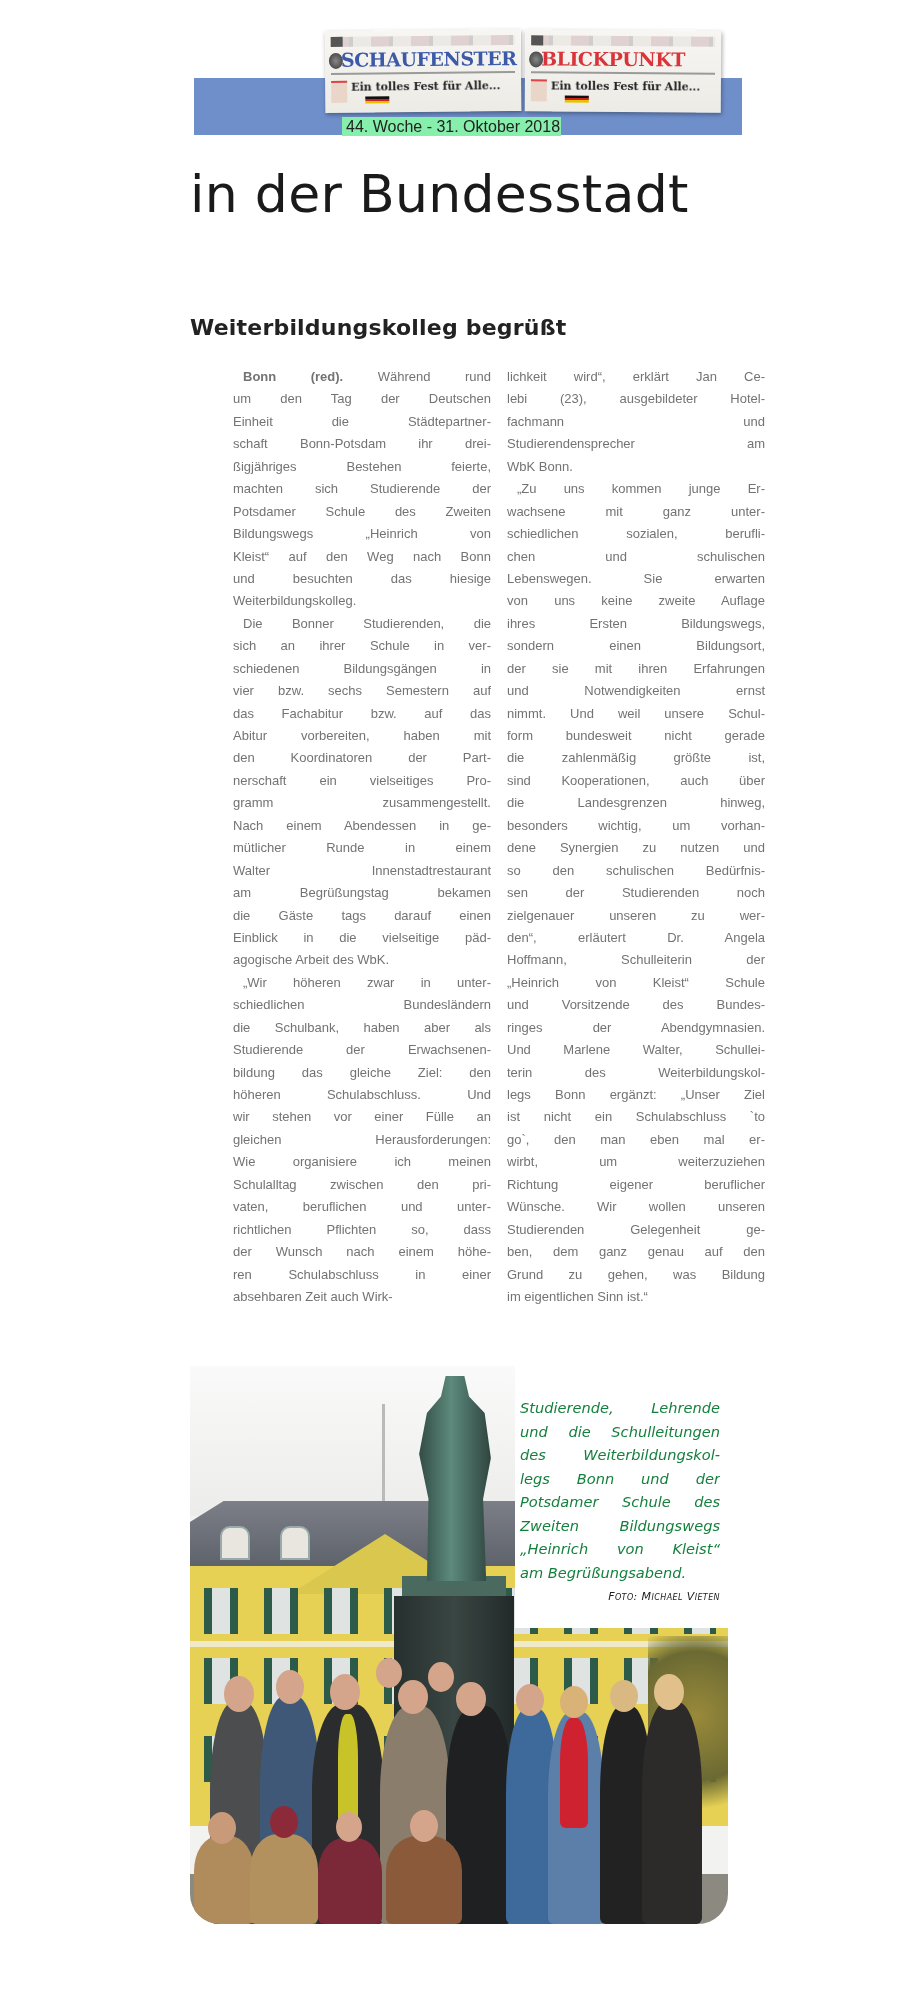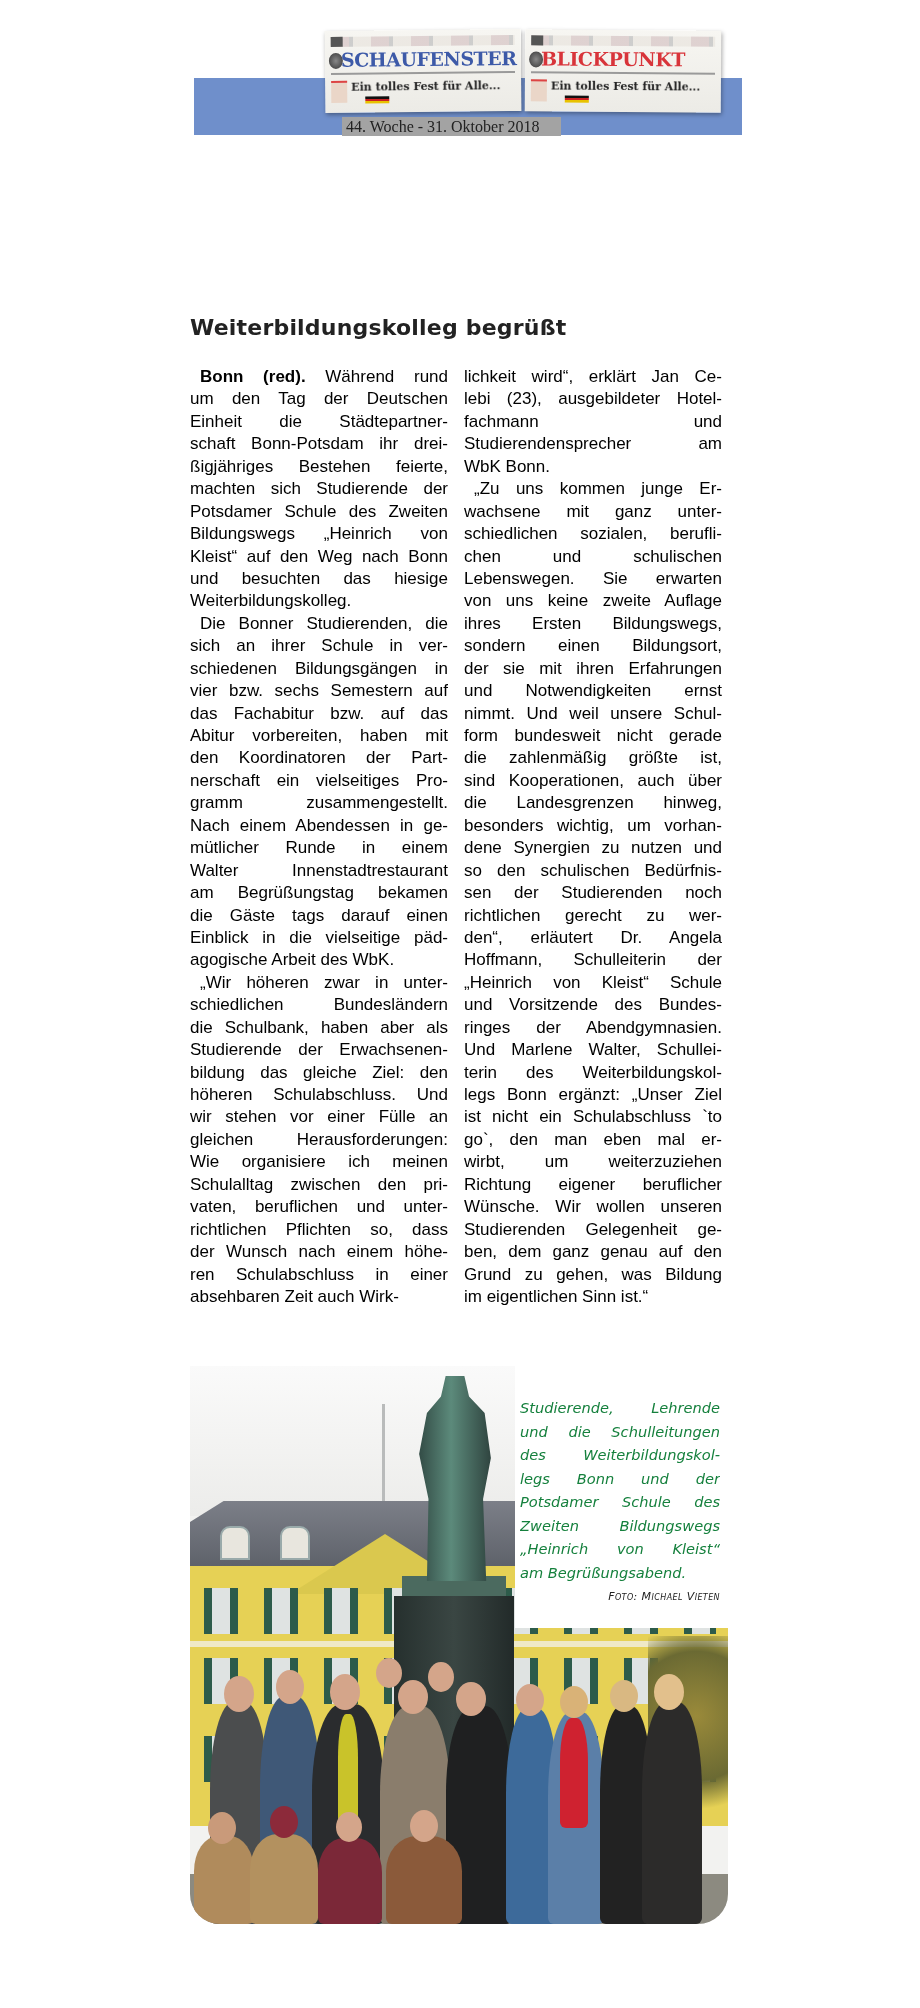--- a/index.html
+++ b/index.html
@@ -23,32 +23,32 @@
                  font-weight: bold; font-size: 19px; letter-spacing: -0.5px; white-space: nowrap; }
   .paper.left .name { color: #3d5aa8; }
   .paper.right .name { color: #d8343a; }
   .paper .rule { position: absolute; left: 6px; right: 6px; top: 42px; height: 2px; background: #9a9a9a; }
   .paper .headline { position: absolute; left: 26px; top: 50px; font-family: "DejaVu Serif", serif;
                      font-weight: bold; font-size: 11px; color: #222; white-space: nowrap; filter: blur(0.4px); }
   .paper .flag { position: absolute; left: 40px; top: 66px; width: 24px; height: 7px;
                  background: linear-gradient(#111 0 33%, #c22 33% 66%, #e8c200 66%); }
   .paper .redbox { position: absolute; left: 6px; top: 50px; width: 16px; height: 20px; background: #ead6c8; border-top: 2px solid #d44; }
 
-  .dateline { position: absolute; left: 330px; top: 117px; background: #a3a3a3; padding: 1px 21px 0 4px;
-              font-family: Liberation Serif, serif; font-size: 16px; color: #222; white-space: nowrap; }
+  .dateline { position: absolute; left: 330px; top: 117px; background: #86efac; padding: 1px 1px 0 4px;
+              font-family: Liberation Sans, sans-serif; font-size: 16px; color: #222; white-space: nowrap; }
 
   
   .title { position: absolute; left: 190px; top: 158px; width: 560px;
            font-family: "DejaVu Sans", sans-serif; font-weight: normal;
            font-size: 52px; line-height: 73px; color: #1a1a1a; margin: 0; letter-spacing: 0.3px; }
   .subtitle { position: absolute; left: 190px; top: 315px; font-size: 22px; color: #222; margin: 0; letter-spacing: 0.2px; }
 
   
   .col { position: absolute; top: 366px; width: 258px; font-family: "Liberation Sans", sans-serif;
-         font-size: 17px; line-height: 22.45px; text-align: justify; hyphens: manual; color: #000000; }
+         font-size: 13px; line-height: 22.45px; text-align: justify; hyphens: manual; color: #737373; margin-left: 43px; }
   .col.c1 { left: 190px; }
   .col.c2 { left: 464px; }
   .col .line { display: block; text-align: justify; text-align-last: justify; white-space: nowrap; overflow: hidden; height: 22.45px; }
   .col .line.last { text-align-last: left; }
   .col .line.indent { padding-left: 10px; }
   .dateline-lead { font-weight: bold; }
 
   
   .photo { position: absolute; left: 190px; top: 1366px; width: 538px; height: 558px;
            border-radius: 0 0 30px 30px; overflow: hidden; background: #f2f2f0; }
@@ -110,20 +110,21 @@
     <div class="rule"></div>
     <div class="redbox"></div>
     <div class="headline">Ein tolles Fest für Alle...</div>
     <div class="flag"></div>
   </div>
 
   <div class="dateline">44. Woche - 31. Oktober 2018</div>
 </div>
 
 <h1 class="title">
+  <span style="display:block">in der Bundesstadt</span>
 </h1>
 <h2 class="subtitle">Weiterbildungskolleg begrüßt</h2>
 
 <div class="col c1" id="col1">
     <div>
       <span class="line indent"><span class="dateline-lead">Bonn (red).</span><span> Während rund</span></span>
       <span class="line">um den Tag der Deutschen</span>
       <span class="line">Einheit die Städtepartner-</span>
       <span class="line">schaft Bonn-Potsdam ihr drei-</span>
       <span class="line">ßigjähriges Bestehen feierte,</span>
@@ -192,21 +193,21 @@
       <span class="line">und Notwendigkeiten ernst</span>
       <span class="line">nimmt. Und weil unsere Schul-</span>
       <span class="line">form bundesweit nicht gerade</span>
       <span class="line">die zahlenmäßig größte ist,</span>
       <span class="line">sind Kooperationen, auch über</span>
       <span class="line">die Landesgrenzen hinweg,</span>
       <span class="line">besonders wichtig, um vorhan-</span>
       <span class="line">dene Synergien zu nutzen und</span>
       <span class="line">so den schulischen Bedürfnis-</span>
       <span class="line">sen der Studierenden noch</span>
-      <span class="line">richtlichen gerecht zu wer-</span>
+      <span class="line">zielgenauer unseren zu wer-</span>
       <span class="line">den“, erläutert Dr. Angela</span>
       <span class="line">Hoffmann, Schulleiterin der</span>
       <span class="line">„Heinrich von Kleist“ Schule</span>
       <span class="line">und Vorsitzende des Bundes-</span>
       <span class="line">ringes der Abendgymnasien.</span>
       <span class="line">Und Marlene Walter, Schullei-</span>
       <span class="line">terin des Weiterbildungskol-</span>
       <span class="line">legs Bonn ergänzt: „Unser Ziel</span>
       <span class="line">ist nicht ein Schulabschluss `to</span>
       <span class="line">go`, den man eben mal er-</span>

